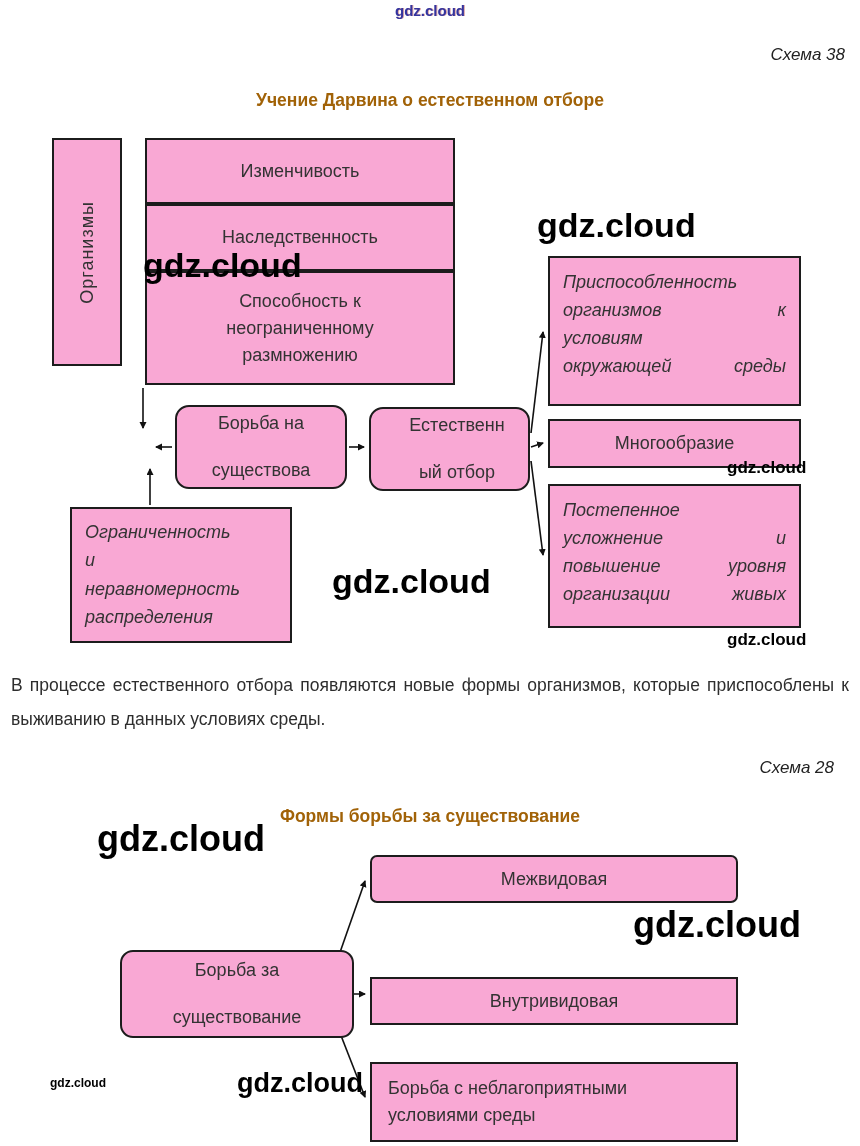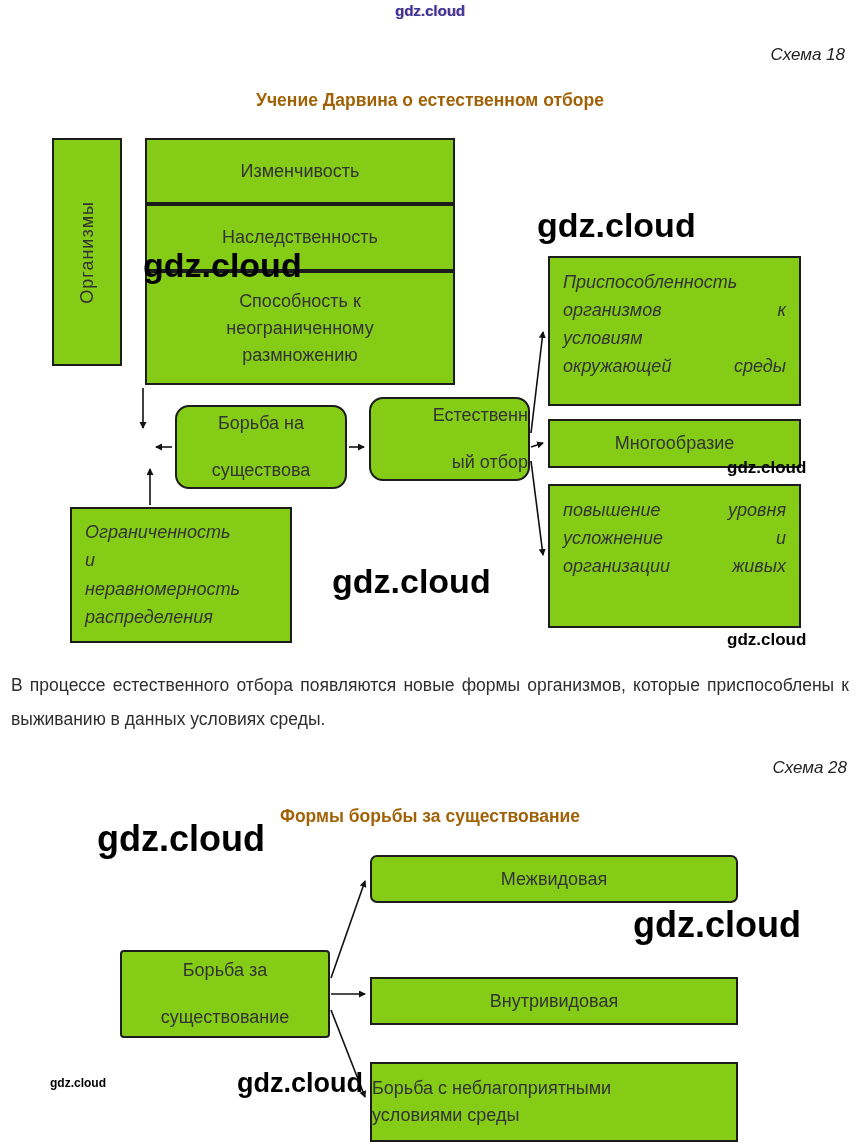--- a/index.html
+++ b/index.html
@@ -2,21 +2,21 @@
 <html><head>
 <meta charset="utf-8">
 <style>
   html,body { margin:0; padding:0; background:#ffffff; }
   .page {
     position:relative; width:860px; height:1146px; background:#ffffff;
     font-family:"Liberation Sans", sans-serif; color:#2b2b2b; overflow:hidden;
   }
   .connectors { position:absolute; left:0; top:0; pointer-events:none; }
   .box {
-    position:absolute; box-sizing:border-box; background:#84cc16;
+    position:absolute; box-sizing:border-box; background:#f9a8d4;
     border:2px solid #1c1c1c; display:flex; flex-direction:column;
     justify-content:center; font-size:18px; line-height:27px; color:#333;
   }
   .box.center { align-items:center; text-align:center; }
   .rbox { border-radius:14px; align-items:center; text-align:center;gap:20px; }
   .thick { border-width:2.5px; }
   .vtext {
     writing-mode:vertical-rl; transform:rotate(180deg);
     font-size:18px; letter-spacing:1px; margin:auto;
   }
@@ -53,21 +53,21 @@
       <line x1="349" y1="447" x2="364" y2="447" marker-end="url(#arr)"></line>
       <line x1="531" y1="433" x2="543" y2="332" marker-end="url(#arr)"></line>
       <line x1="531" y1="447" x2="543" y2="443" marker-end="url(#arr)"></line>
       <line x1="531" y1="461" x2="543" y2="555" marker-end="url(#arr)"></line>
       <line x1="331" y1="978" x2="365" y2="881" marker-end="url(#arr)"></line>
       <line x1="331" y1="994" x2="365" y2="994" marker-end="url(#arr)"></line>
       <line x1="331" y1="1010" x2="365" y2="1097" marker-end="url(#arr)"></line>
     </g>
   </svg>
 
-  <div class="schema-label" style="right:15px; top:45px;">Схема 18</div>
+  <div class="schema-label" style="right:15px; top:45px;">Схема 38</div>
   <div class="title" style="top:90px;">Учение Дарвина о естественном отборе</div>
 
   <div class="box thick" style="left:52px; top:138px; width:70px; height:228px;">
     <span class="vtext">Организмы</span>
   </div>
 
   <div class="box center" style="left:145px; top:138px; width:310px; height:66px;">
     <div>Изменчивость</div>
   </div>
   <div class="box center" style="left:145px; top:204px; width:310px; height:67px;">
@@ -75,66 +75,67 @@
   </div>
   <div class="box center" style="left:145px; top:271px; width:310px; height:114px;">
     <div style="width:168px;">Способность к неограниченному размножению</div>
   </div>
 
   <div class="box rbox" style="left:175px; top:405px; width:172px; height:84px;">
     <div>Борьба на</div>
     <div>существова</div>
   </div>
 
-  <div class="box rbox" style="left:369px; top:397px; width:161px; height:84px; align-items:flex-end; text-align:left; padding-left:15px;">
+  <div class="box rbox" style="left:369px; top:407px; width:161px; height:84px; align-items:center; text-align:left; padding-left:15px;">
     <div>Естественн</div>
     <div>ый отбор</div>
   </div>
 
   <div class="box pad" style="left:548px; top:256px; width:253px; height:150px; line-height:28px;">
     <div class="lline">Приспособленность</div>
     <div class="jline">организмов к</div>
     <div class="lline">условиям</div>
     <div class="jline">окружающей среды</div>
   </div>
 
   <div class="box center" style="left:548px; top:419px; width:253px; height:49px;">
     <div>Многообразие</div>
   </div>
 
   <div class="box pad" style="left:548px; top:484px; width:253px; height:144px; line-height:28px;">
+    <div class="lline">Постепенное</div>
+    <div class="jline">усложнение и</div>
     <div class="jline">повышение уровня</div>
-    <div class="jline">усложнение и</div>
     <div class="jline">организации живых</div>
   </div>
 
   <div class="box pad" style="left:70px; top:507px; width:222px; height:136px;justify-content:space-between;">
     <div class="lline">Ограниченность</div>
     <div class="lline">и</div>
     <div class="lline">неравномерность</div>
     <div class="lline">распределения</div>
   </div>
 
   <div class="paragraph">В процессе естественного отбора появляются новые формы организмов, которые приспособлены к выживанию в данных условиях среды.</div>
 
-  <div class="schema-label" style="right:13px; top:758px;">Схема 28</div>
+  <div class="schema-label" style="right:26px; top:758px;">Схема 28</div>
   <div class="title" style="top:806px;">Формы борьбы за существование</div>
 
-  <div class="box rbox" style="left:120px; top:950px; width:210px; height:88px; border-radius:4px;">
+  <div class="box rbox" style="left:120px; top:950px; width:234px; height:88px; border-radius:13px;">
     <div>Борьба за</div>
     <div>существование</div>
   </div>
 
   <div class="box center" style="left:370px; top:855px; width:368px; height:48px;border-radius:7px;">
     <div>Межвидовая</div>
   </div>
   <div class="box center" style="left:370px; top:970px; width:368px; height:48px;margin-top:7px;">
     <div>Внутривидовая</div>
   </div>
-  <div class="box" style="left:370px; top:1062px; width:368px; height:80px; padding-right:40px; text-align:left;">
+  <div class="box" style="left:370px; top:1062px; width:368px; height:80px; padding-left:16px; padding-right:40px; text-align:left;">
     <div>Борьба с неблагоприятными условиями среды</div>
   </div>
 
   <div class="wm wm-top">gdz.cloud</div>
   <div class="wm" style="left:143px; top:246px; font-size:34px;">gdz.cloud</div>
   <div class="wm" style="left:537px; top:206px; font-size:34px;">gdz.cloud</div>
   <div class="wm" style="left:727px; top:458px; font-size:17px;">gdz.cloud</div>
   <div class="wm" style="left:332px; top:562px; font-size:34px;">gdz.cloud</div>
   <div class="wm" style="left:727px; top:630px; font-size:17px;">gdz.cloud</div>
   <div class="wm" style="left:97px; top:818px; font-size:36px;">gdz.cloud</div>

